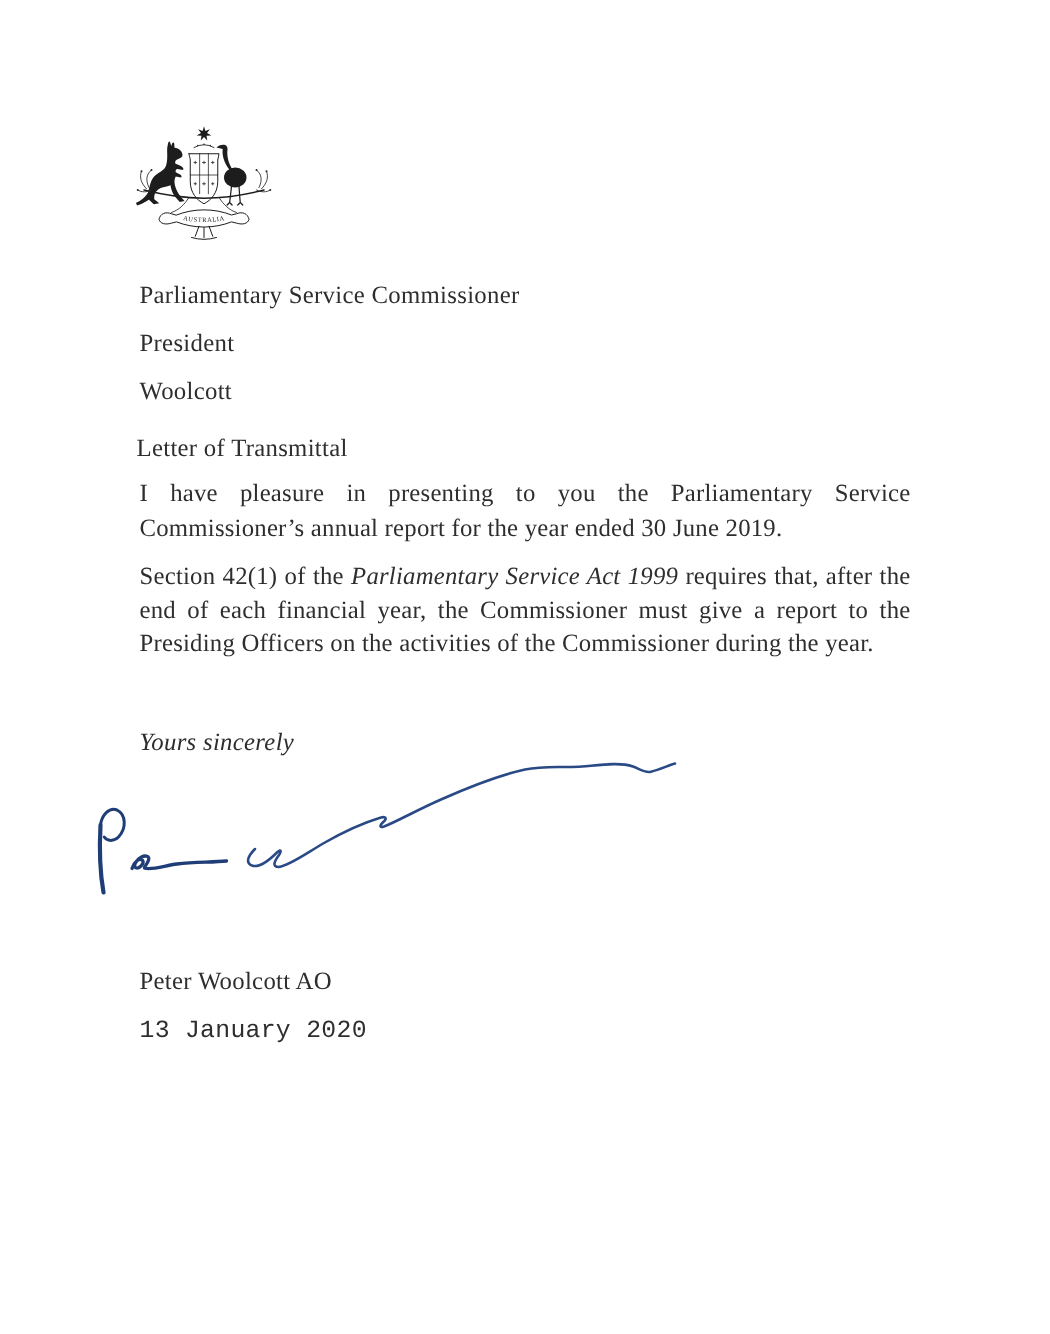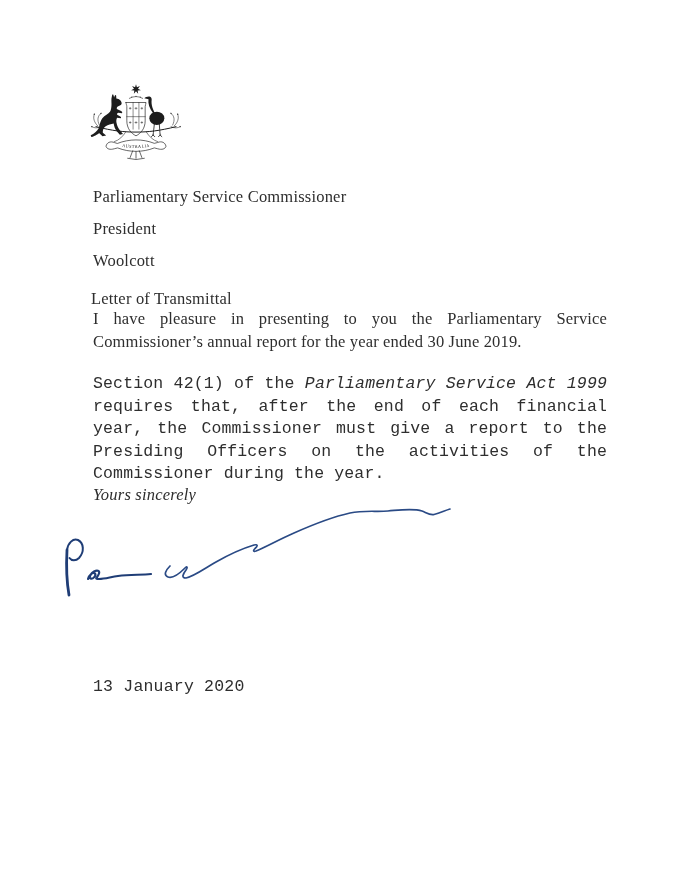--- a/index.html
+++ b/index.html
@@ -82,36 +82,37 @@
       </g>
     </svg>
   </div>
 
   <div class="abs line" style="left:93px; top:187px;text-align:center;">Parliamentary Service Commissioner</div>
   <div class="abs line" style="left:93px; top:219px;">President</div>
   <div class="abs line" style="left:93px; top:251px;">Woolcott</div>
 
   <div class="abs line" style="left:91px; top:289px;">Letter of Transmittal</div>
 
-  <div class="abs para" style="left:93px; top:308px;">I have pleasure in presenting to you the Parliamentary Service Commissioner’s annual report for the year ended 30 June 2019.</div>
+  <div class="abs para" style="left:93px; top:318px;">I have pleasure in presenting to you the Parliamentary Service Commissioner’s annual report for the year ended 30 June 2019.</div>
 
-  <div class="abs para" style="left:93px; top:373px;font-family:Liberation Mono, monospace;"><span>Section 42(1) of the </span><span class="act">Parliamentary Service Act 1999</span><span> requires that, after the end of each financial year, the Commissioner must give a report to the Presiding Officers on the activities of the Commissioner during the year.</span></div>
+  <div class="abs para" style="left:93px; top:373px;"><span>Section 42(1) of the </span><span class="act">Parliamentary Service Act 1999</span><span> requires that, after the end of each financial year, the Commissioner must give a report to the Presiding Officers on the activities of the Commissioner during the year.</span></div>
 
   <div class="abs line" style="left:93px; top:485px;font-style:italic;">Yours sincerely</div>
 
   <div class="abs sig-box" style="left:58px; top:503px;">
     <svg viewBox="0 0 400 100" xmlns="http://www.w3.org/2000/svg" aria-hidden="true">
       <g fill="none" stroke="#1f3d76" stroke-linecap="round">
 
         <path stroke-width="2.8" d="M9,47 C8.4,58 8,75 11,92"></path>
 
         <path stroke-width="2" d="M9,47 C10,40 15,35 20,37 C26,40 26.5,49 21,55 C18,58 13.5,58 11.5,55"></path>
 
         <path stroke-width="2.2" d="M30,76 C31,72 35,68.5 37,70.5 C38.5,72.5 35,76.5 32.5,75.5 C30.5,74.5 33,70 36,68.5 C39,67 42,67.5 41,70.5 C40,73.5 37.5,75.5 38.5,75.8 C44,77 52,74 60,73 C72,71.5 83,72 93,71"></path>
 
         <path stroke-width="1.7" stroke="#2a4a85" d="M112,63 C108,67 105,72 110,74 C115,76 122,70 127,65 C129,63 130,64 128,67 C125,71 123,75 128,75 C135,74 146,66 158,59 C172,51 186,45 196,42 C200,41 200,43 197,45.5 C195,47.5 195,49 198,48 C206,45 220,37 236,30 C254,22 274,14 292,10 C306,7 318,9 330,8 C342,7 355,5 364,8 C368,9.5 372,12.5 376,11.5 C382,10 387,7.5 392,6"></path>
       </g>
     </svg>
   </div>
 
+  <div class="abs line" style="left:93px; top:644px;">Peter Woolcott AO</div>
   <div class="abs line" style="left:93px; top:677px;font-family:Liberation Mono, monospace;">13 January 2020</div>
 
 </div>
 
 </body></html>

